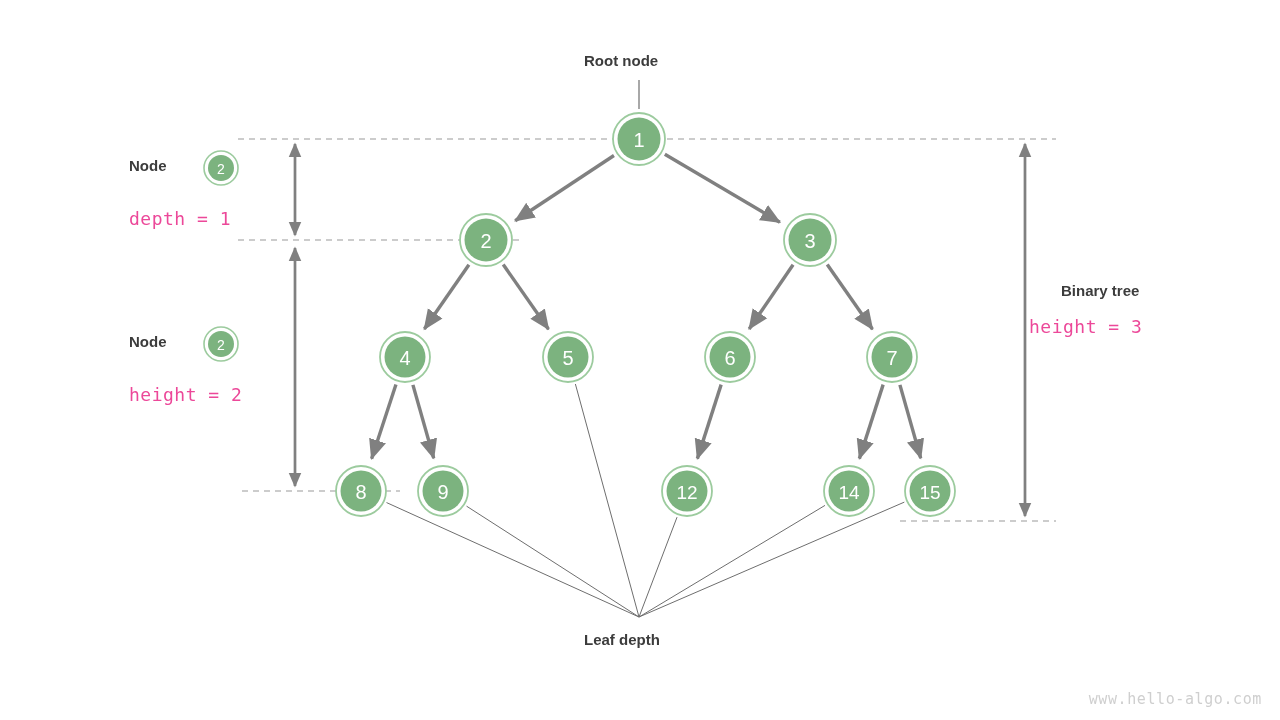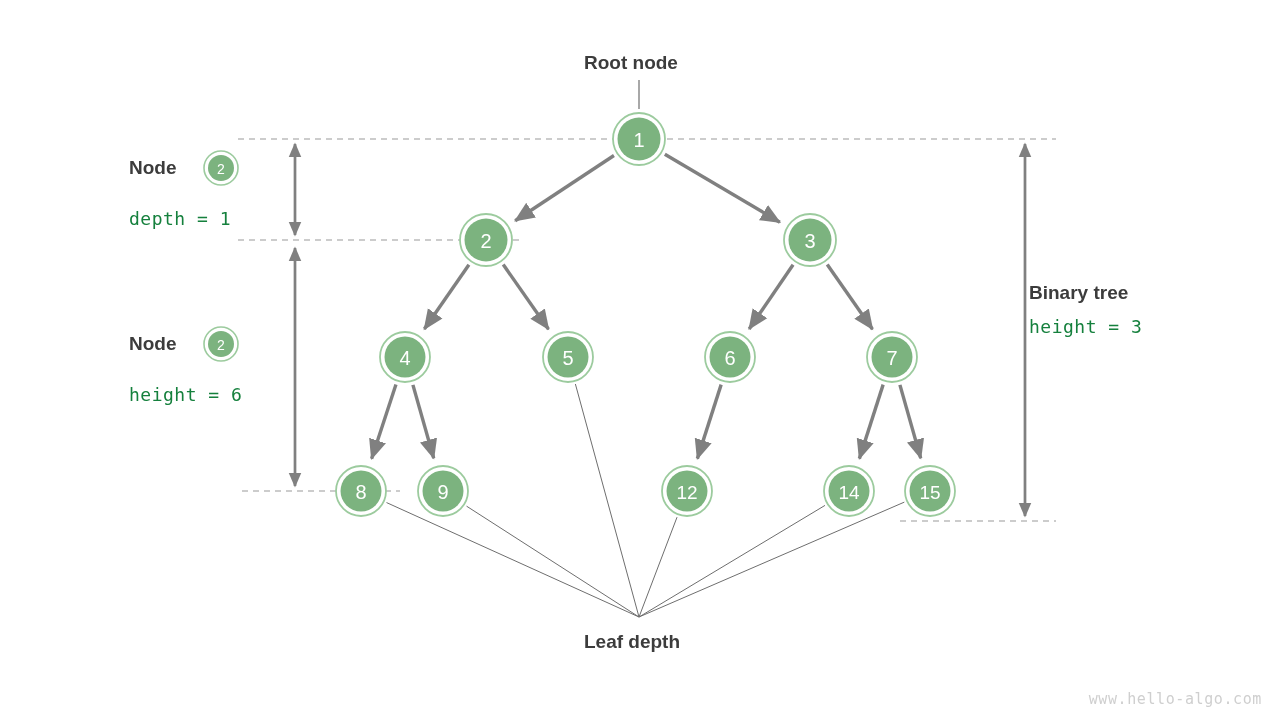--- a/index.html
+++ b/index.html
@@ -26,27 +26,27 @@
     width: 1280px;
     height: 720px;
   }
   .lbl {
     position: absolute;
     white-space: pre;
   }
   .lbl-bold {
     font-family: "Liberation Sans", sans-serif;
     font-weight: bold;
-    font-size: 19px;
+    font-size: 15px;
     color: #3c3c3c;
   }
   .lbl-mono {
     font-family: "DejaVu Sans Mono", monospace;
     font-size: 18px;
-    color: #15803d;
+    color: #ec4899;
     letter-spacing: 0.5px;
   }
   .watermark {
     position: absolute;
     right: 18px;
     bottom: 12px;
     font-family: "DejaVu Sans Mono", monospace;
     font-size: 15px;
     color: #cfcfcf;
     letter-spacing: 0.6px;
@@ -199,20 +199,20 @@
   </svg>
 
   <div class="lbl lbl-bold" style="left:584px; top:52px;">Root node</div>
 
   <div class="lbl lbl-bold" style="left:584px; top:631px;">Leaf depth</div>
 
   <div class="lbl lbl-bold" style="left:129px; top:157px;">Node</div>
   <div class="lbl lbl-mono" style="left:129px; top:208px;">depth = 1</div>
 
   <div class="lbl lbl-bold" style="left:129px; top:333px;">Node</div>
-  <div class="lbl lbl-mono" style="left:129px; top:384px;">height = 6</div>
-
-  <div class="lbl lbl-bold" style="left:1029px; top:282px;">Binary tree</div>
+  <div class="lbl lbl-mono" style="left:129px; top:384px;">height = 2</div>
+
+  <div class="lbl lbl-bold" style="left:1061px; top:282px;">Binary tree</div>
   <div class="lbl lbl-mono" style="left:1029px; top:316px;">height = 3</div>
 
   <div class="watermark">www.hello-algo.com</div>
 
 </div>
 
 </body></html>

